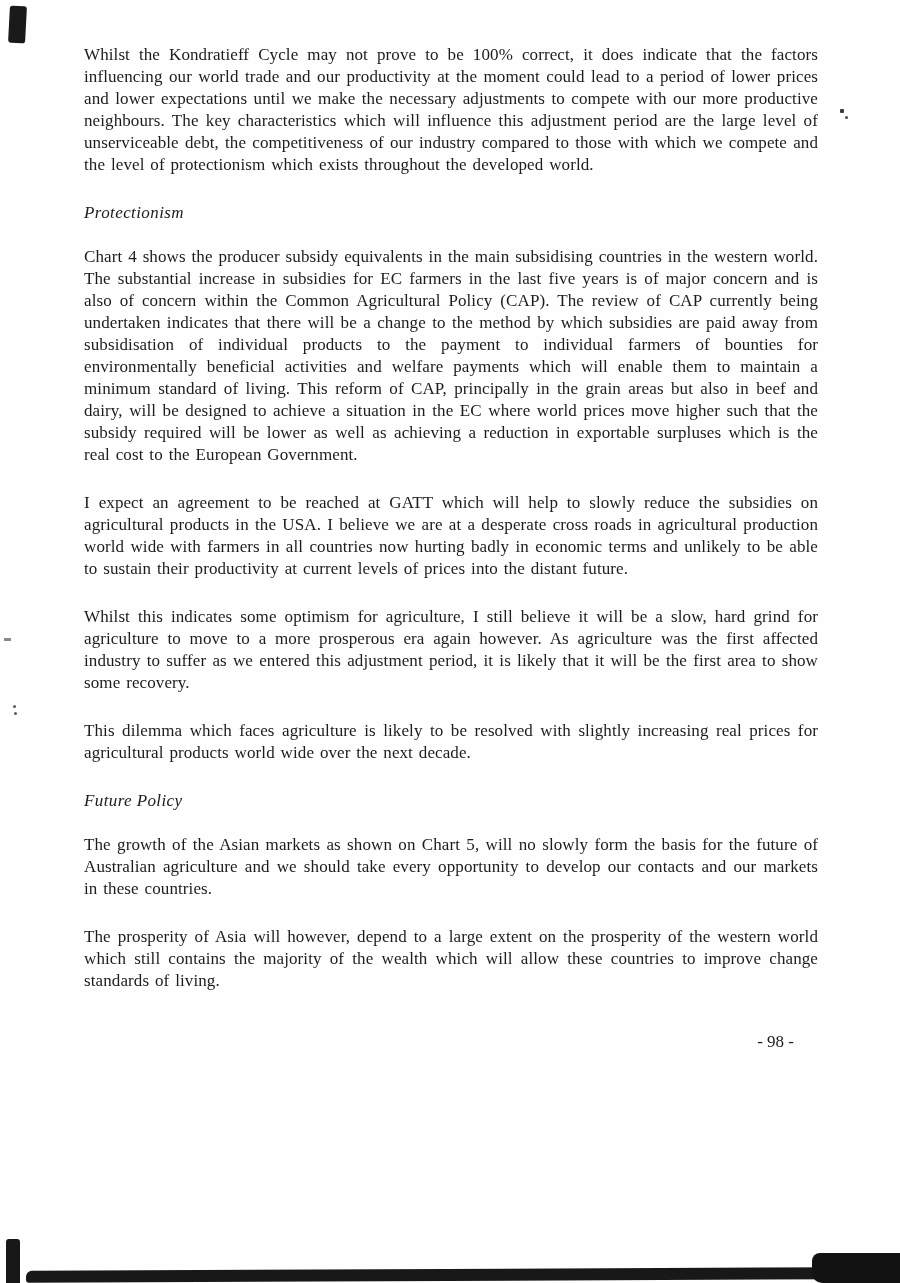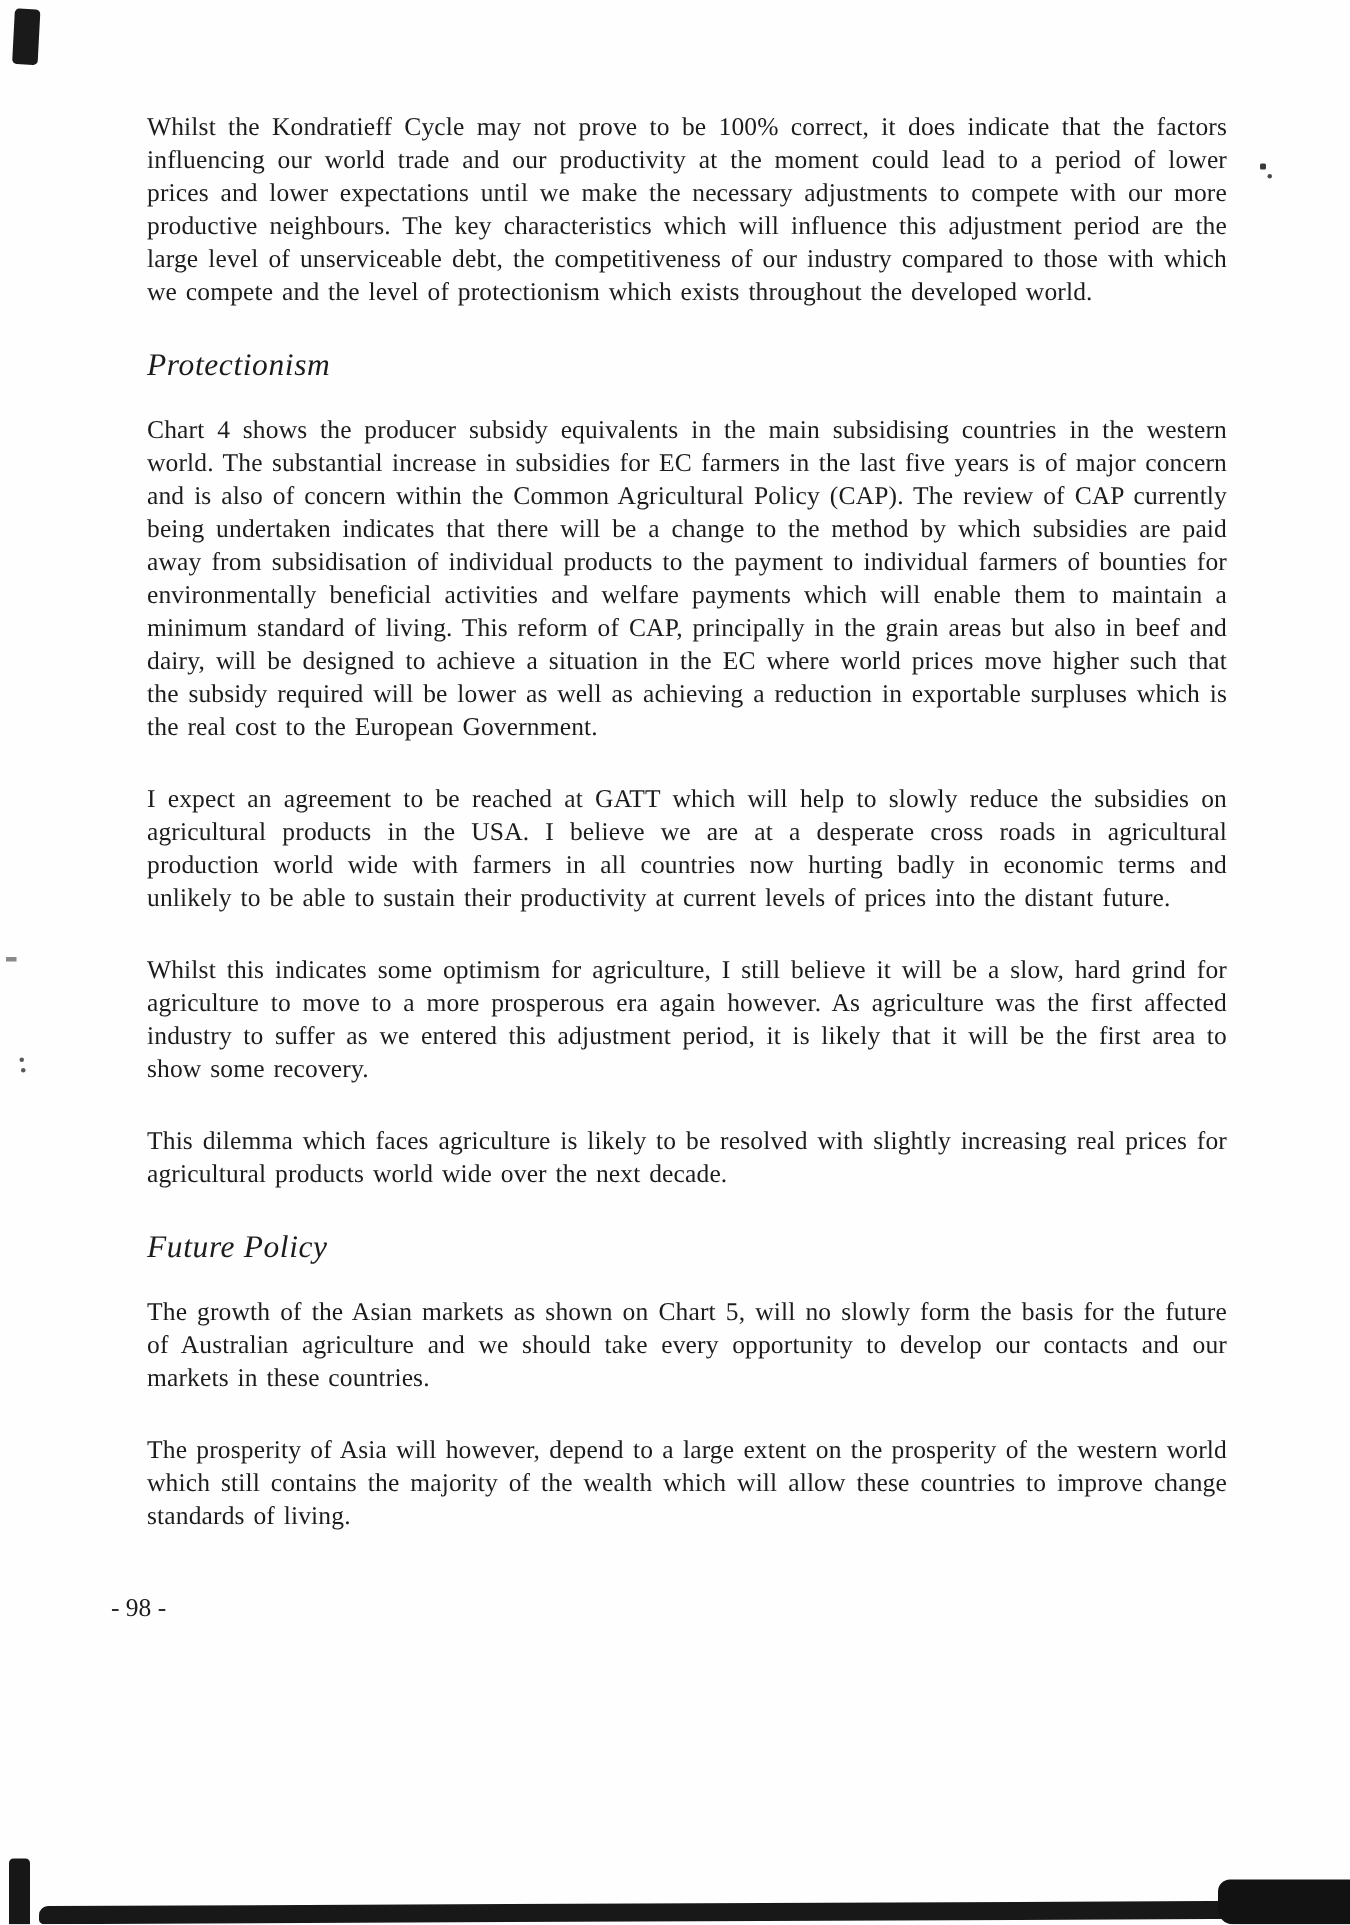--- a/index.html
+++ b/index.html
@@ -11,45 +11,45 @@
     position: relative;
     width: 900px;
     height: 1283px;
     background: #fefefe;
     overflow: hidden;
     font-family: "Liberation Serif", "DejaVu Serif", serif;
     color: #1c1c1c;
   }
   .content {
     position: absolute;
-    left: 98px;
+    left: 84px;
     right: 82px;
     top: 0;
-    padding-top: 74px;
+    padding-top: 44px;
     font-size: 17px;
     line-height: 22px;
   }
   .content p.body-paragraph {
     margin: 0 0 26px 0;
     text-align: justify;
     letter-spacing: 0.1px;
     word-spacing: 1.5px;
   }
   .content h3.section-heading {
     margin: 16px 0 22px 0;
-    font-size: 21px;
+    font-size: 17px;
     line-height: 22px;
     font-style: italic;
     font-weight: normal;
     letter-spacing: 0.4px;
     font-family: Liberation Serif, serif;
   }
   .footer {
     margin-top: 39px;
-    text-align: left;
+    text-align: right;
     font-size: 17px;
     transform: translateX(-24px);
   }
   
   .artifact { position: absolute; pointer-events: none; }
   .top-left-tick {
     left: 9px; top: 6px; width: 17px; height: 37px;
     background: #1a1a1a; border-radius: 3px; transform: rotate(3deg);
   }
   .left-dash {

